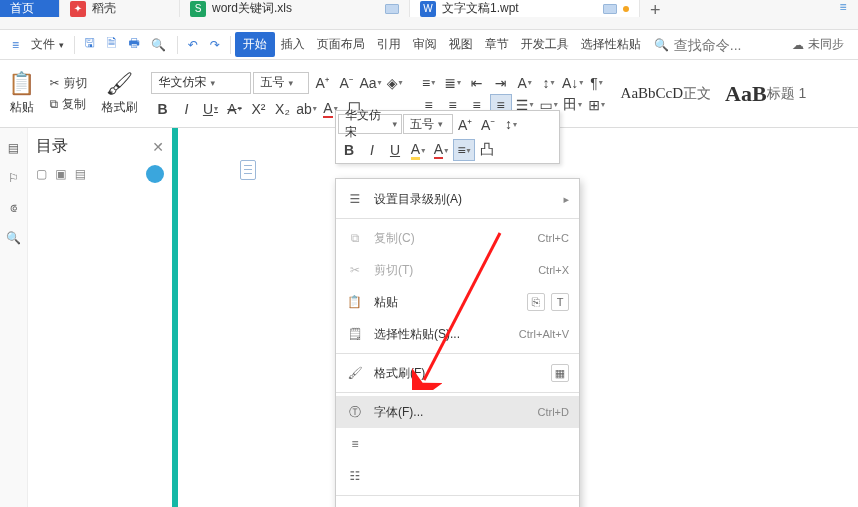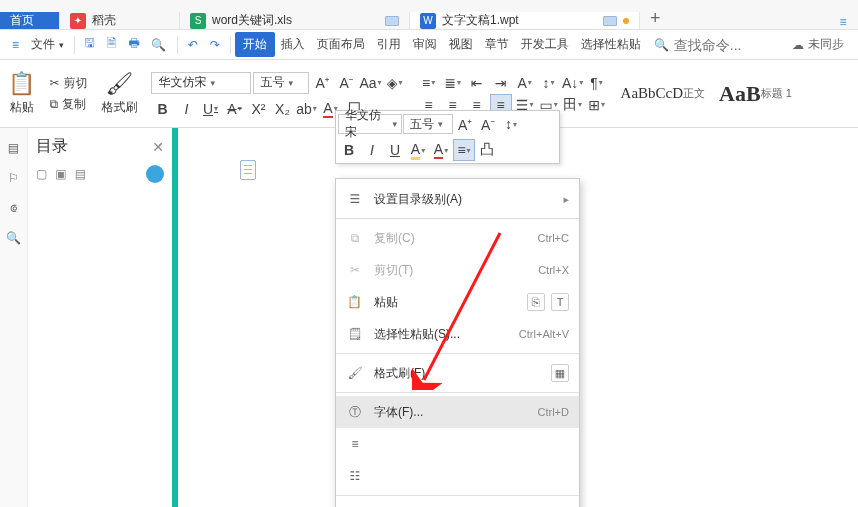--- a/index.html
+++ b/index.html
@@ -1,19 +1,19 @@
 <!DOCTYPE html>
 <html><head>
 <meta charset="utf-8">
 <style>
 * { margin: 0; padding: 0; box-sizing: border-box; font-family: "Microsoft YaHei", sans-serif; }
 body { width: 858px; height: 507px; background: #fff; font-size: 12px; color: #333; overflow: hidden; position: relative; }
 
 
-.tabbar { height: 30px; background: #f7f7f7; display: flex; align-items: flex-end; border-bottom: 1px solid #e0e0e0; }
+.tabbar { height: 30px; background: #f7f7f7; display: flex; align-items: flex-start; border-bottom: 1px solid #e0e0e0; }
 .tab { display: flex; align-items: center; padding: 0 10px; gap: 6px; border-right: 1px solid #e5e5e5; position: relative; min-width: 60px; }
 .tab.home { background: #2a6ed4; color: #fff; font-weight: 500; }
 .tab.docer { min-width: 120px; }
 .tab.xls { min-width: 230px; }
 .tab.wpt { background: #fff; min-width: 230px; }
 .tab .ico { width: 16px; height: 16px; display: flex; align-items: center; justify-content: center; border-radius: 2px; font-size: 10px; color: #fff; }
 .tab .win { width: 14px; height: 10px; background: linear-gradient(#c2d7f0,#c2d7f0); border: 1px solid #98b7da; border-radius: 1px; }
 .tab .dot { width: 6px; height: 6px; background: #f5a623; border-radius: 50%; }
 .tab .plus { font-size: 18px; color: #666; }
 .tab.new { border-right: none; }
@@ -38,21 +38,21 @@
 .smallstack { display:flex; flex-direction:column; justify-content:center; gap:4px; padding:4px 6px; }
 .smallbtn { display:flex; align-items:center; gap:4px; color:#444; }
 .fontrow { display:flex; align-items:center; gap:2px; padding:4px 6px; }
 .combo { height:22px; border:1px solid #c9c9c9; display:flex; align-items:center; padding:0 4px 0 6px; gap:4px; background:#fff; }
 .combo .arr { font-size:9px; color:#666; }
 .toolrow { display:flex; gap:2px; padding:0 6px; align-items:center; }
 .tbtn { min-width:22px; height:22px; display:flex; align-items:center; justify-content:center; font-size:14px; color:#444; }
 .tbtn .dd { font-size:8px; margin-left:1px; color:#777; }
 .stylebox { display:flex; align-items:center; justify-content:flex-end; padding:2px 6px; border:1px solid transparent; min-width:64px; }
 .stylebox .preview { font-size:18px; }
-.stylebox .lbl { font-size:11px; color:#666; }
+.stylebox .lbl { font-size:14px; color:#666; }
 
 
 .sidebar { position:absolute; left:0; top:128px; width:28px; display:flex; flex-direction:column; gap:10px; align-items:center; padding-top:10px; background:#f9f9f9; height:380px; border-right:1px solid #eee; }
 .sidebar .sbtn { width:20px; height:20px; display:flex; align-items:center; justify-content:center; color:#666; }
 
 
 .outline { position:absolute; left:28px; top:128px; width:150px; height:380px; border-right:6px solid #14b8a6; padding:8px; background:#fff; }
 .outline .hdr { display:flex; align-items:center; justify-content:space-between; }
 .outline .title { font-size:16px; font-weight:500; }
 .outline .x { color:#888; font-size:14px; }

